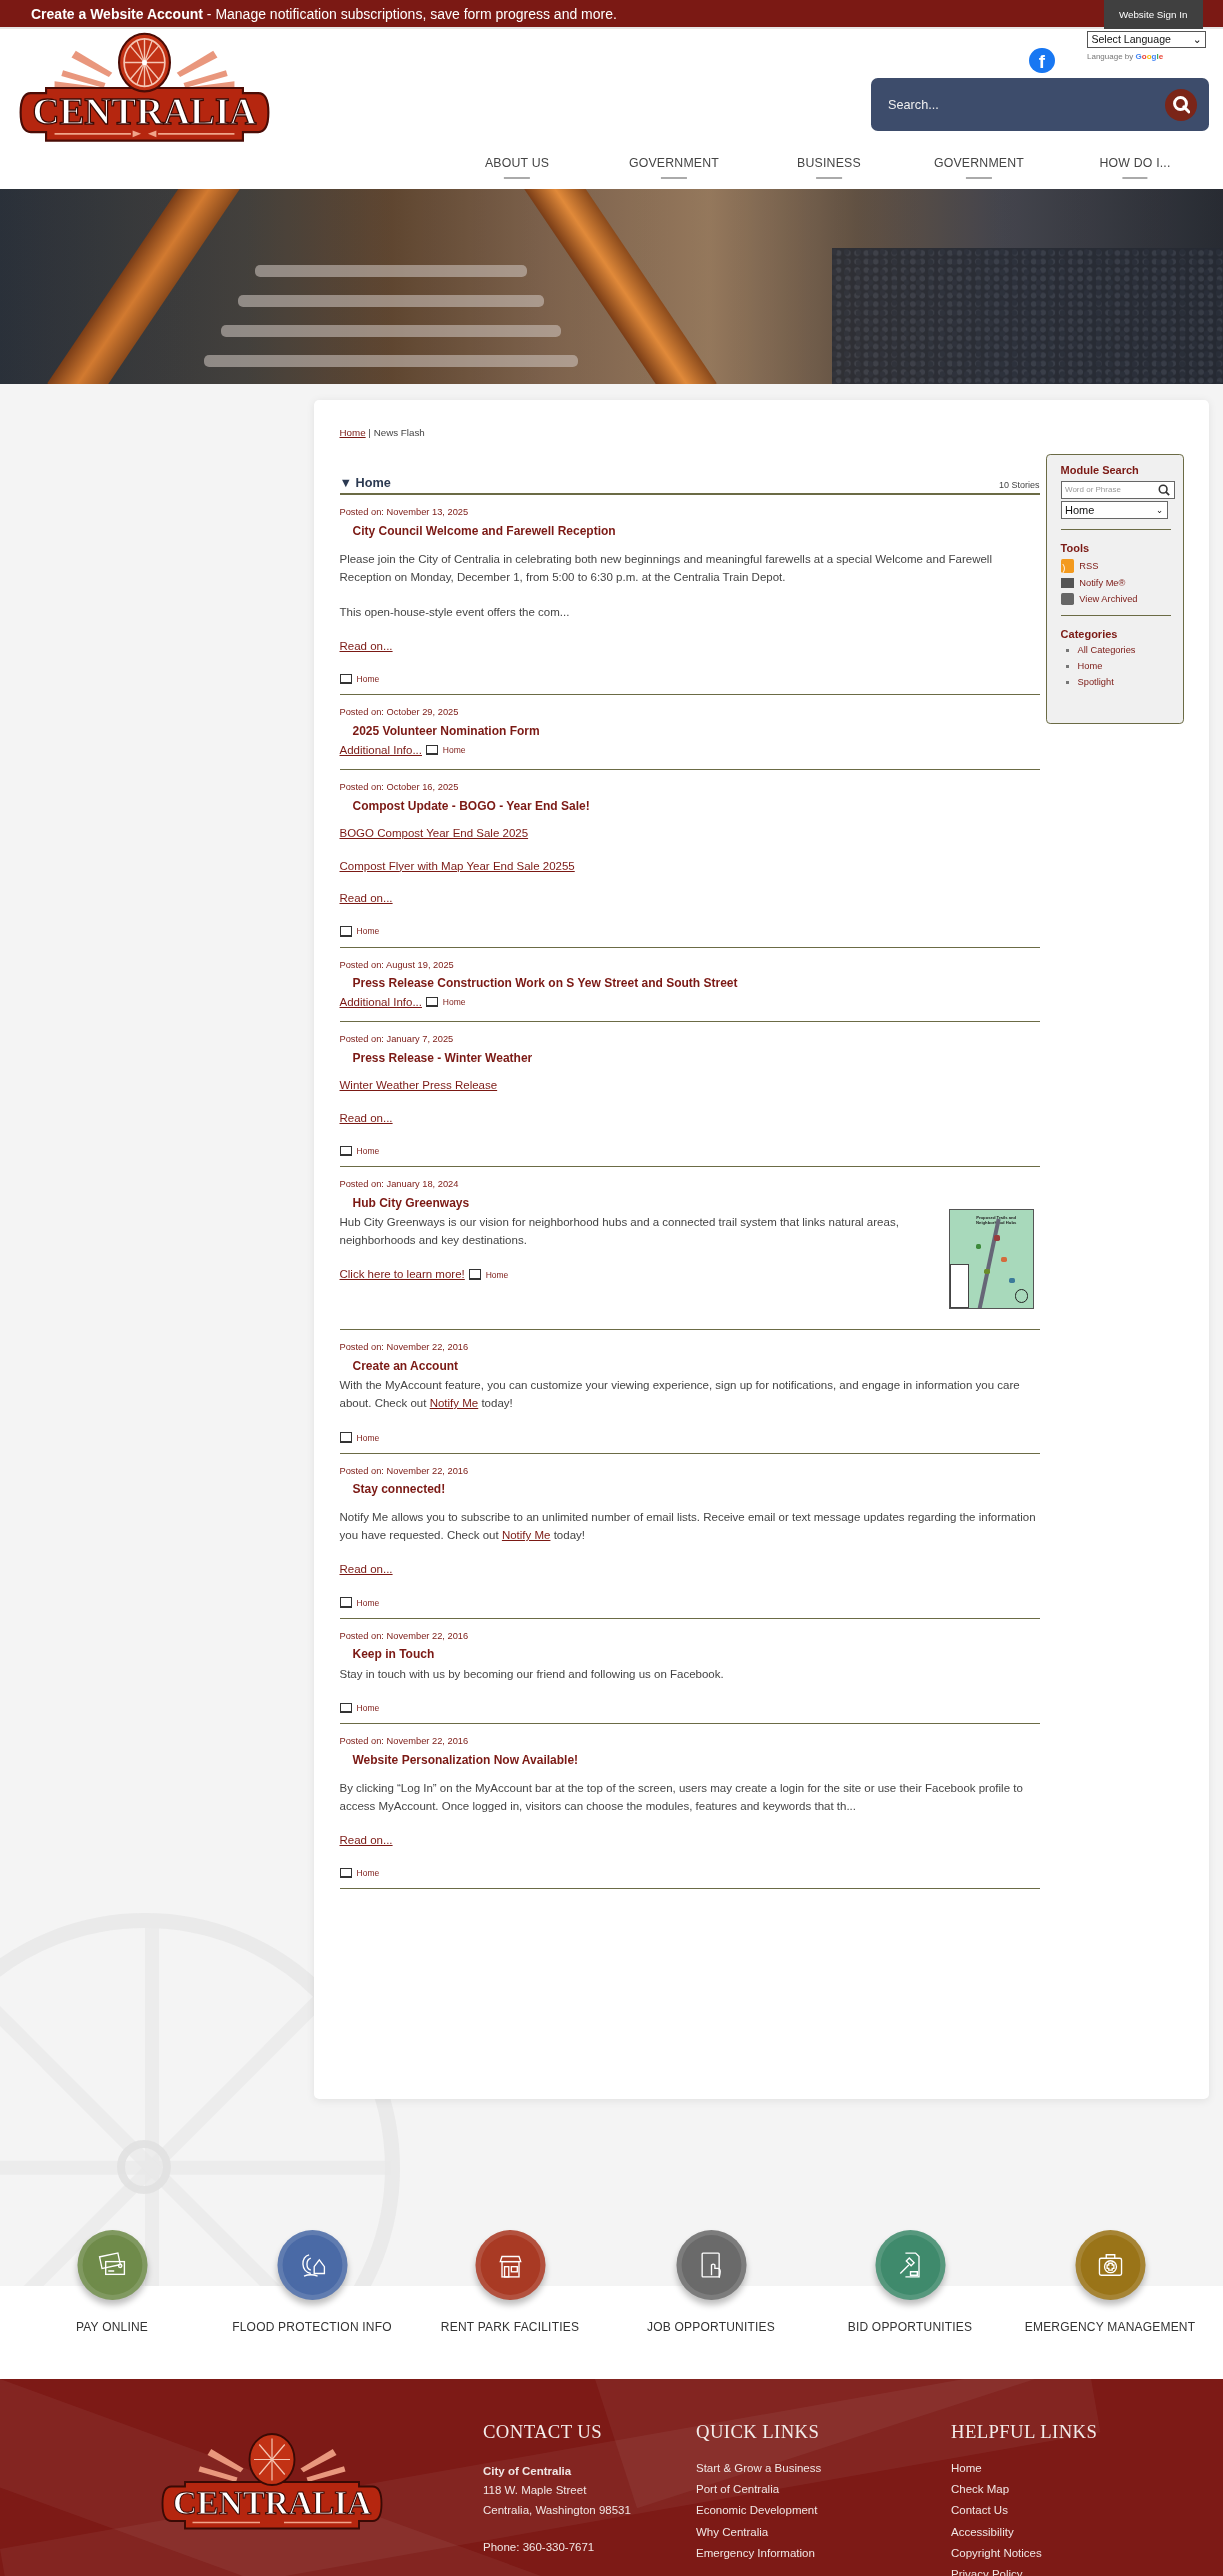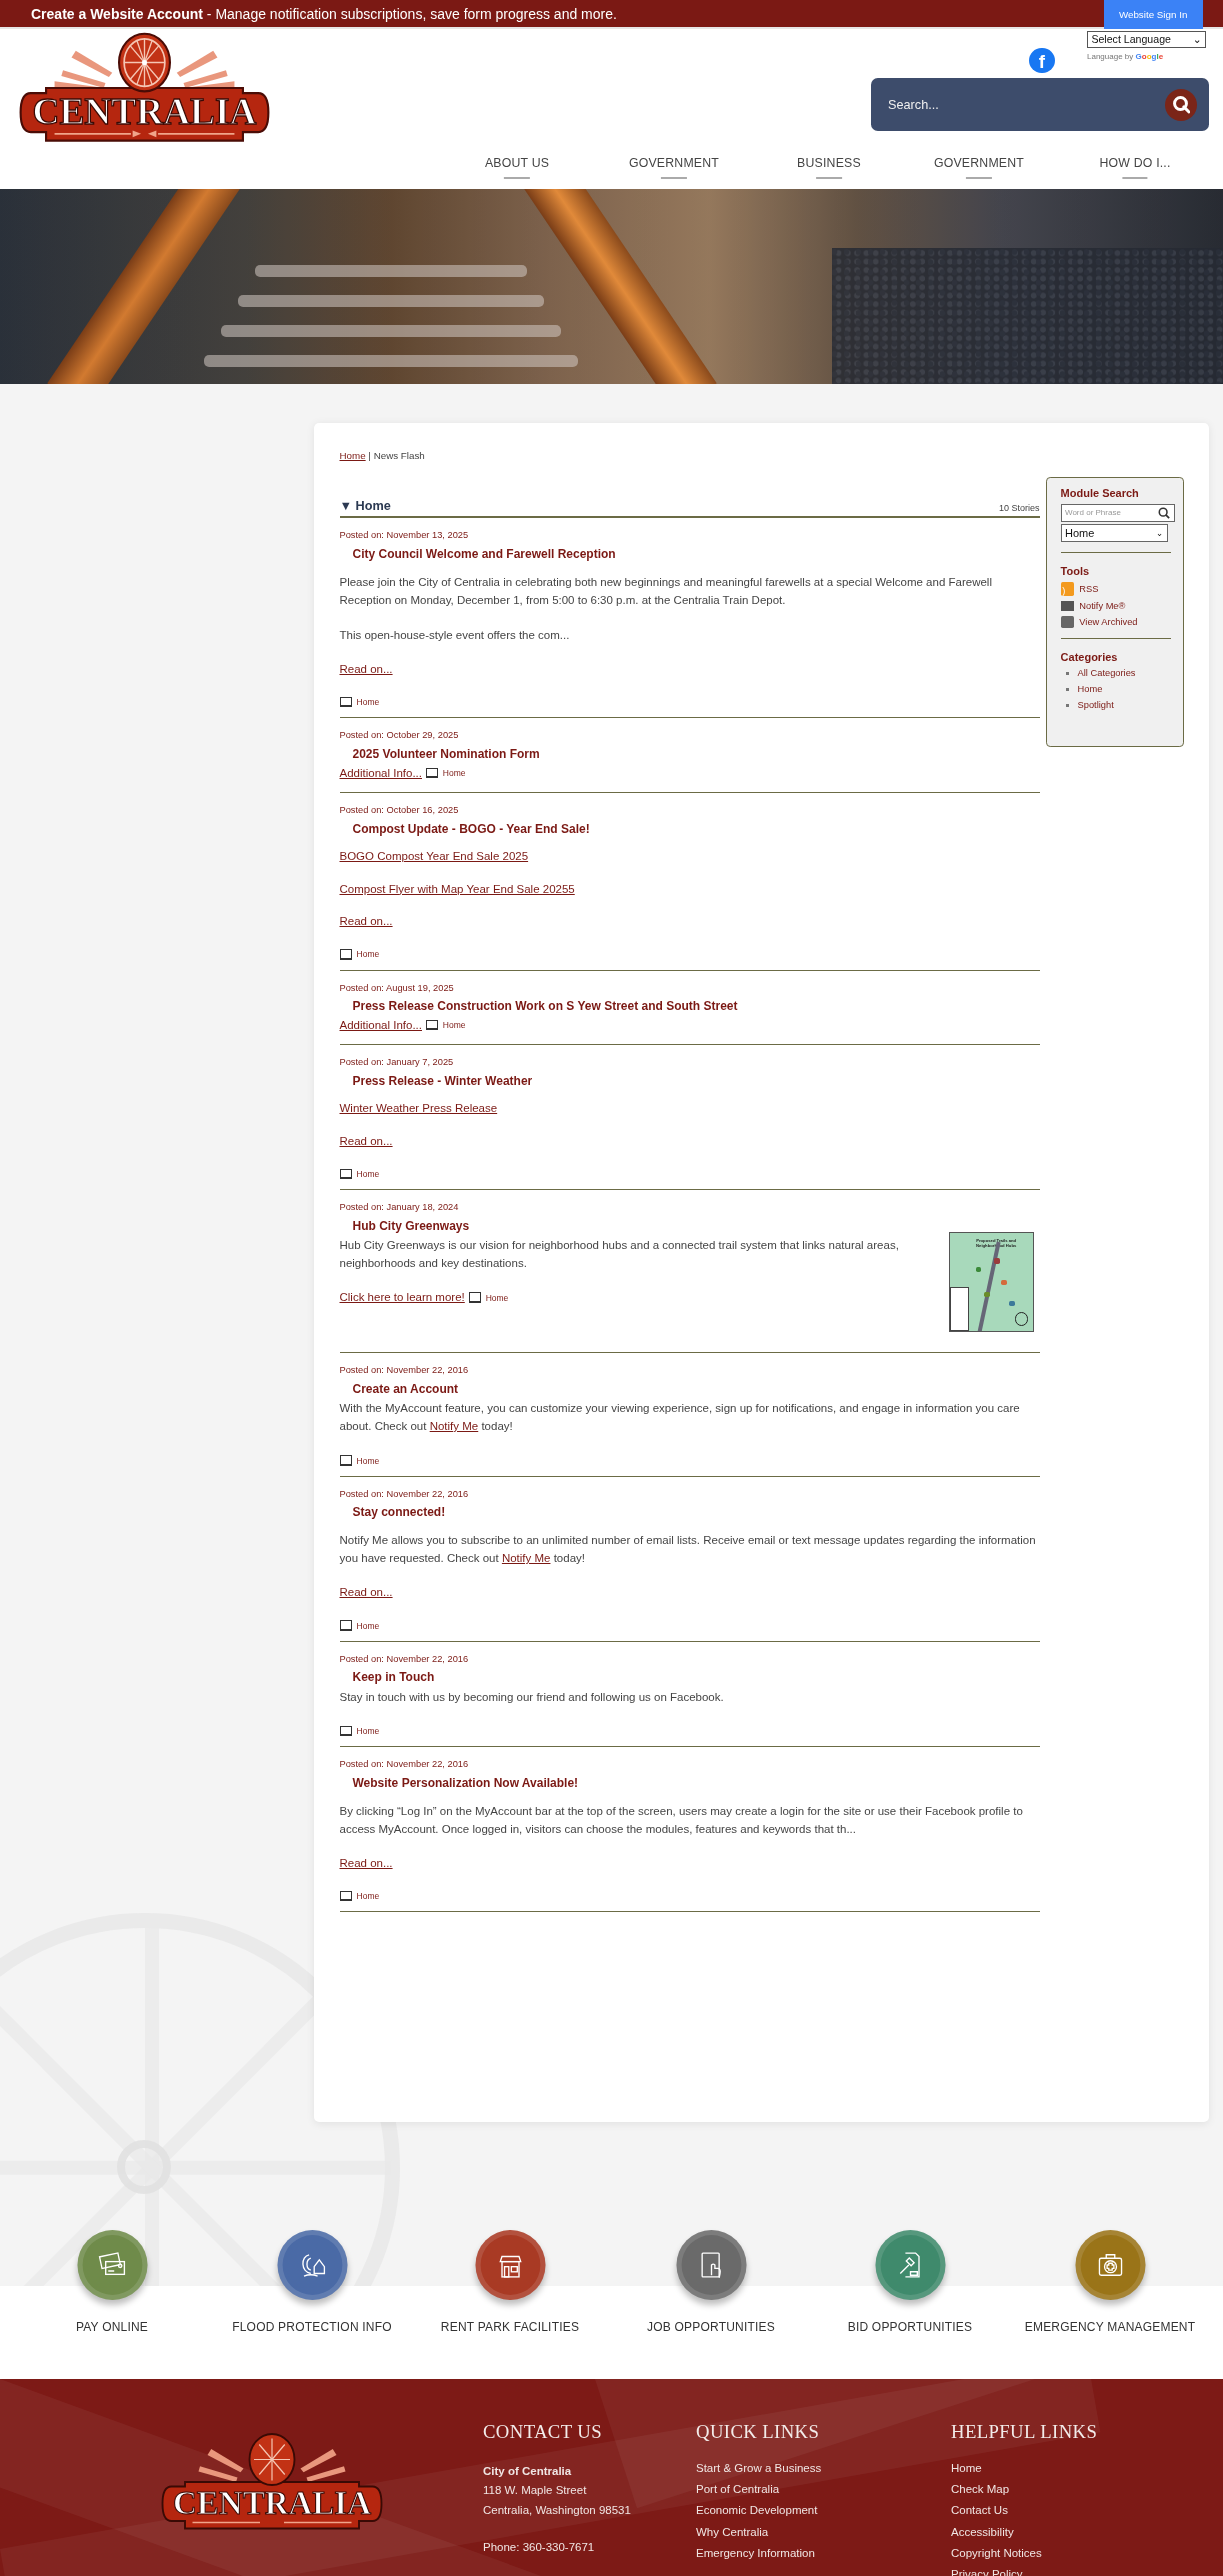--- a/index.html
+++ b/index.html
@@ -3,21 +3,21 @@
 <meta charset="utf-8">
 <style>
   * { box-sizing: border-box; margin: 0; padding: 0; }
   html, body { width: 1223px; background: #ffffff; font-family: "Liberation Sans", sans-serif; color: #333; }
   a { color: inherit; }
 
   
   .topbar { height: 29px; background: #7b1914; border-bottom: 2.5px solid #e6e6e6; position: relative; display: flex; align-items: center; }
   .topbar .acct { margin-left: 31px; color: #fff; font-size: 14px; }
   .topbar .acct b { font-weight: bold; }
-  .topbar .signin { position: absolute; right: 20.4px; top: 0; height: 29px; width: 99px; background: #3b82f6; color: #fff; font-size: 9.8px; display: flex; align-items: center; justify-content: center; cursor: pointer; }
+  .topbar .signin { position: absolute; right: 20.4px; top: 0; height: 29px; width: 99px; background: #404040; color: #fff; font-size: 9.8px; display: flex; align-items: center; justify-content: center; cursor: pointer; }
 
   
   .header { position: relative; height: 160px; background: #fff; }
   .logo { position: absolute; left: 12px; top: 3.4px; width: 265px; height: 112px; }
   .lang-select { position: absolute; left: 1087px; top: 1.7px; width: 119px; height: 17px; border: 0.8px solid #555; background: #fff; font-size: 10.6px; color: #111; display: flex; align-items: center; justify-content: space-between; padding: 0 3.4px; }
   .powered { position: absolute; left: 1087px; top: 23px; font-size: 8px; color: #777; }
   .powered .g1{color:#4285f4}.powered .g2{color:#ea4335}.powered .g3{color:#fbbc05}.powered .g4{color:#34a853}
   .fb-icon { position: absolute; left: 1029px; top: 18.7px; width: 25.5px; height: 25.5px; border-radius: 50%; background: #1877f2; color: #fff; font-weight: bold; font-size: 18.7px; display: flex; align-items: flex-end; justify-content: center; overflow: hidden; font-family: "Liberation Sans", sans-serif; }
   .search-bar { position: absolute; left: 871px; top: 49px; width: 338px; height: 53px; background: #3d4c6b; border-radius: 6.8px; display: flex; align-items: center; padding: 0 12px 0 17px; }
   .search-bar .ph { color: #f0f0f0; font-size: 12.7px; flex: 1; }
@@ -35,21 +35,21 @@
   .banner .rail-l { position: absolute; left: -34px; top: -17px; width: 51px; height: 272px; background: linear-gradient(90deg, #7a3d17, #d27a30, #8a4a1c); transform: rotate(34deg); transform-origin: top; left: 195px; }
   .banner .rail-r { position: absolute; top: -17px; width: 51px; height: 272px; background: linear-gradient(90deg, #7a3d17, #e18a3a, #8a4a1c); transform: rotate(-34deg); transform-origin: top; left: 518px; }
   .banner .tie { position: absolute; height: 12px; background: rgba(210,200,195,0.55); border-radius: 5.1px; }
   .banner .gravel { position: absolute; right: 0; bottom: 0; width: 391px; height: 136px; background: radial-gradient(circle at 20% 40%, #2a2f3a 0 2.5px, transparent 3.4px), radial-gradient(circle at 70% 60%, #3a3f4a 0 2.5px, transparent 3.4px), #262a33; background-size: 12px 10.2px, 9.3px 8.5px, auto; opacity: 0.85; }
 
   
   .main { position: relative; background: #f4f4f4; height: 1902px; }
   .wheel-bg { position: absolute; left: -110px; top: 1529px; width: 510px; height: 510px; border-radius: 50%; border: 15.3px solid rgba(230,230,230,0.7); }
   .wheel-bg .hub { position: absolute; left: 212px; top: 212px; width: 54px; height: 54px; border-radius: 50%; border: 8.5px solid rgba(225,225,225,0.9); }
   .wheel-bg .spoke { position: absolute; left: 240px; top: 0; width: 13.6px; height: 479px; background: rgba(232,232,232,0.7); transform-origin: center; }
-  .content-panel { position: absolute; left: 314px; top: 39px; width: 895px; height: 1699px; background: #fff; border-radius: 5.1px; box-shadow: 0 1.7px 8.5px rgba(0,0,0,0.08); }
+  .content-panel { position: absolute; left: 314px; top: 16px; width: 895px; height: 1699px; background: #fff; border-radius: 5.1px; box-shadow: 0 1.7px 8.5px rgba(0,0,0,0.08); }
   .breadcrumb { position: absolute; left: 25.5px; top: 27px; font-size: 9.8px; color: #444; }
   .breadcrumb a { color: #7b1914; text-decoration: underline; cursor: pointer; }
 
   .news { position: absolute; left: 25.5px; top: 76px; width: 700px; }
   .news-head { display: flex; justify-content: space-between; align-items: flex-end; border-bottom: 2.5px solid #6b6b45; padding-bottom: 3.4px; }
   .news-head .title { font-size: 12.7px; font-weight: bold; color: #2c3a52; }
   .news-head .count { font-size: 9px; color: #444; }
   .item { border-bottom: 1.7px solid #6b6b45; padding: 12px 0 8.5px; position: relative; }
   .item .date { font-size: 9.3px; color: #7b1914; margin-bottom: 6.8px; }
   .item .ttl { font-size: 12px; font-weight: bold; color: #7b1914; margin-bottom: 12px; cursor: pointer; margin-left: 13px; }

